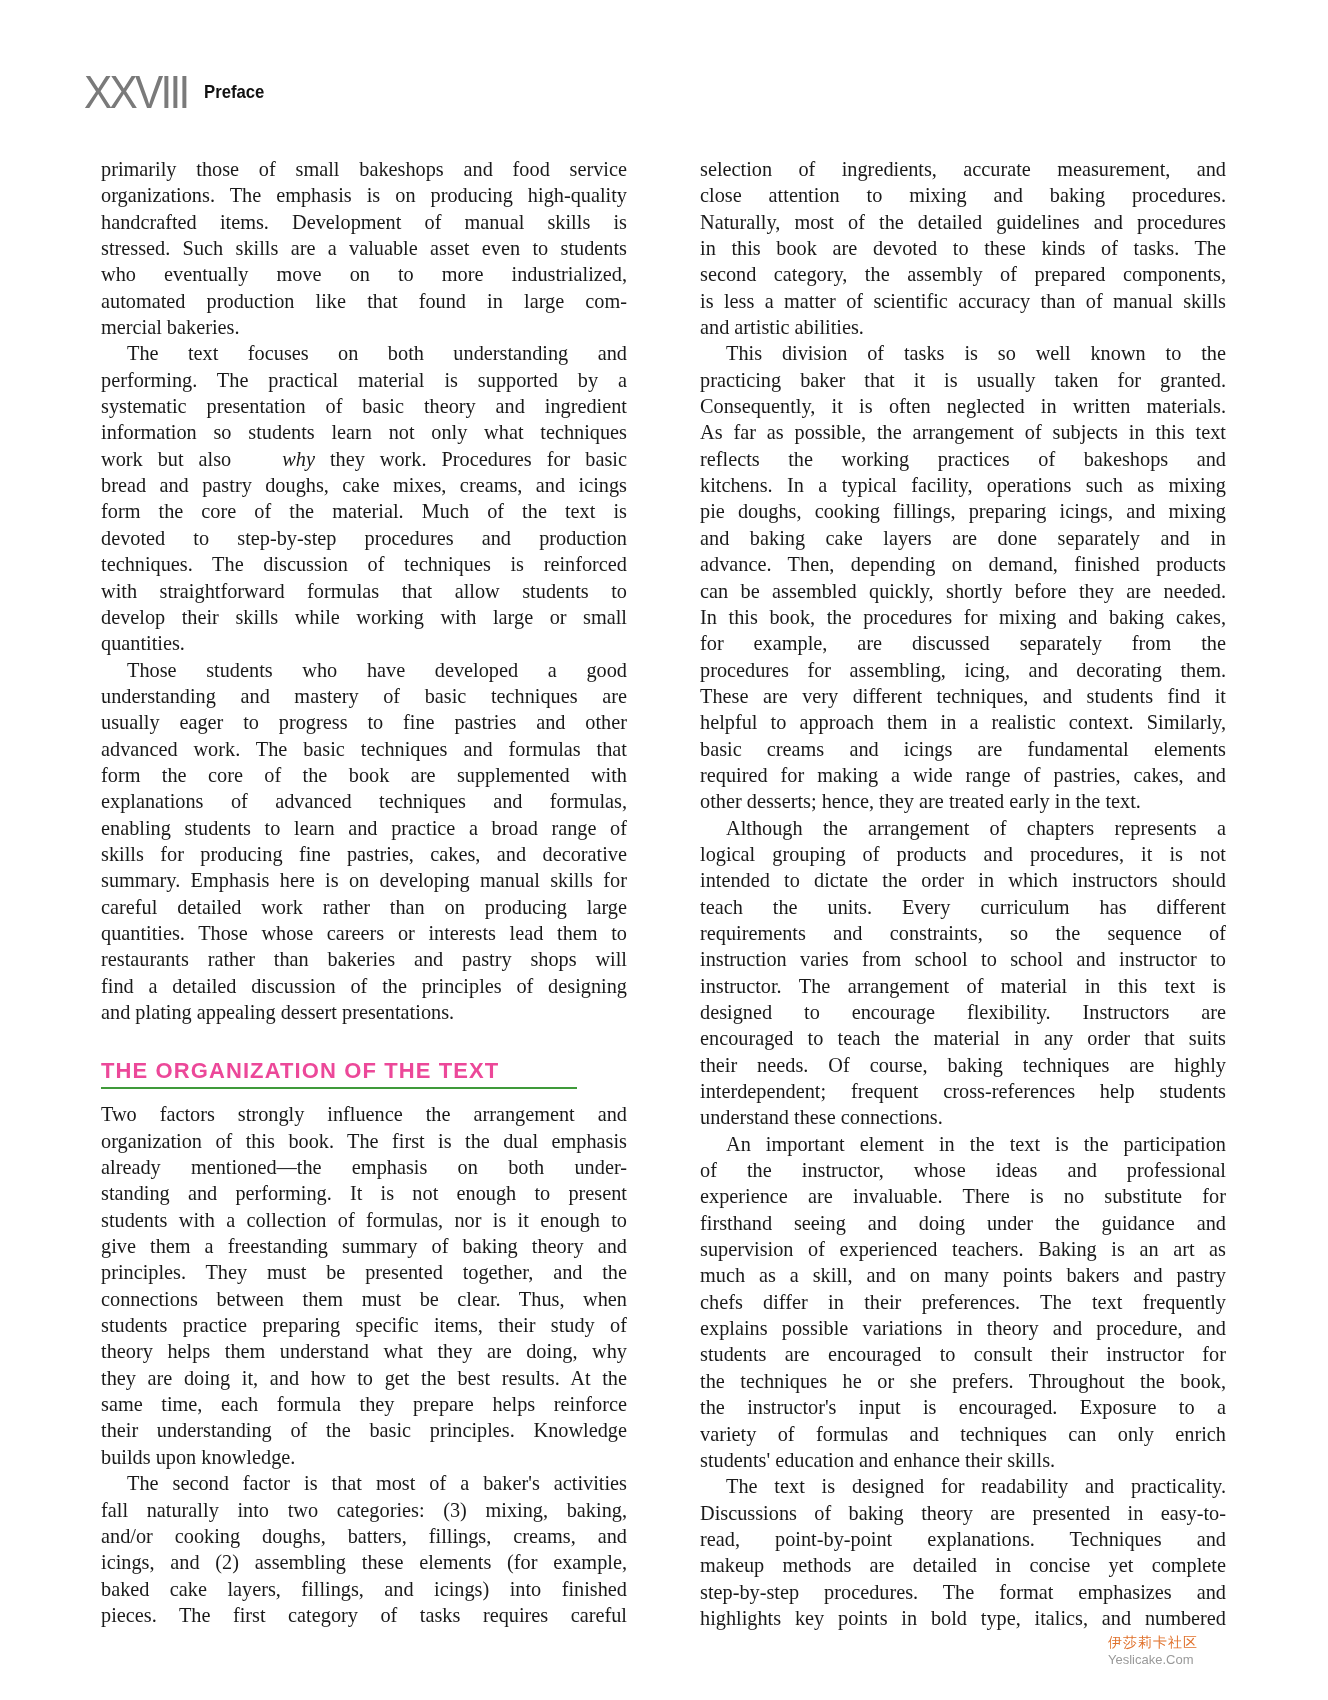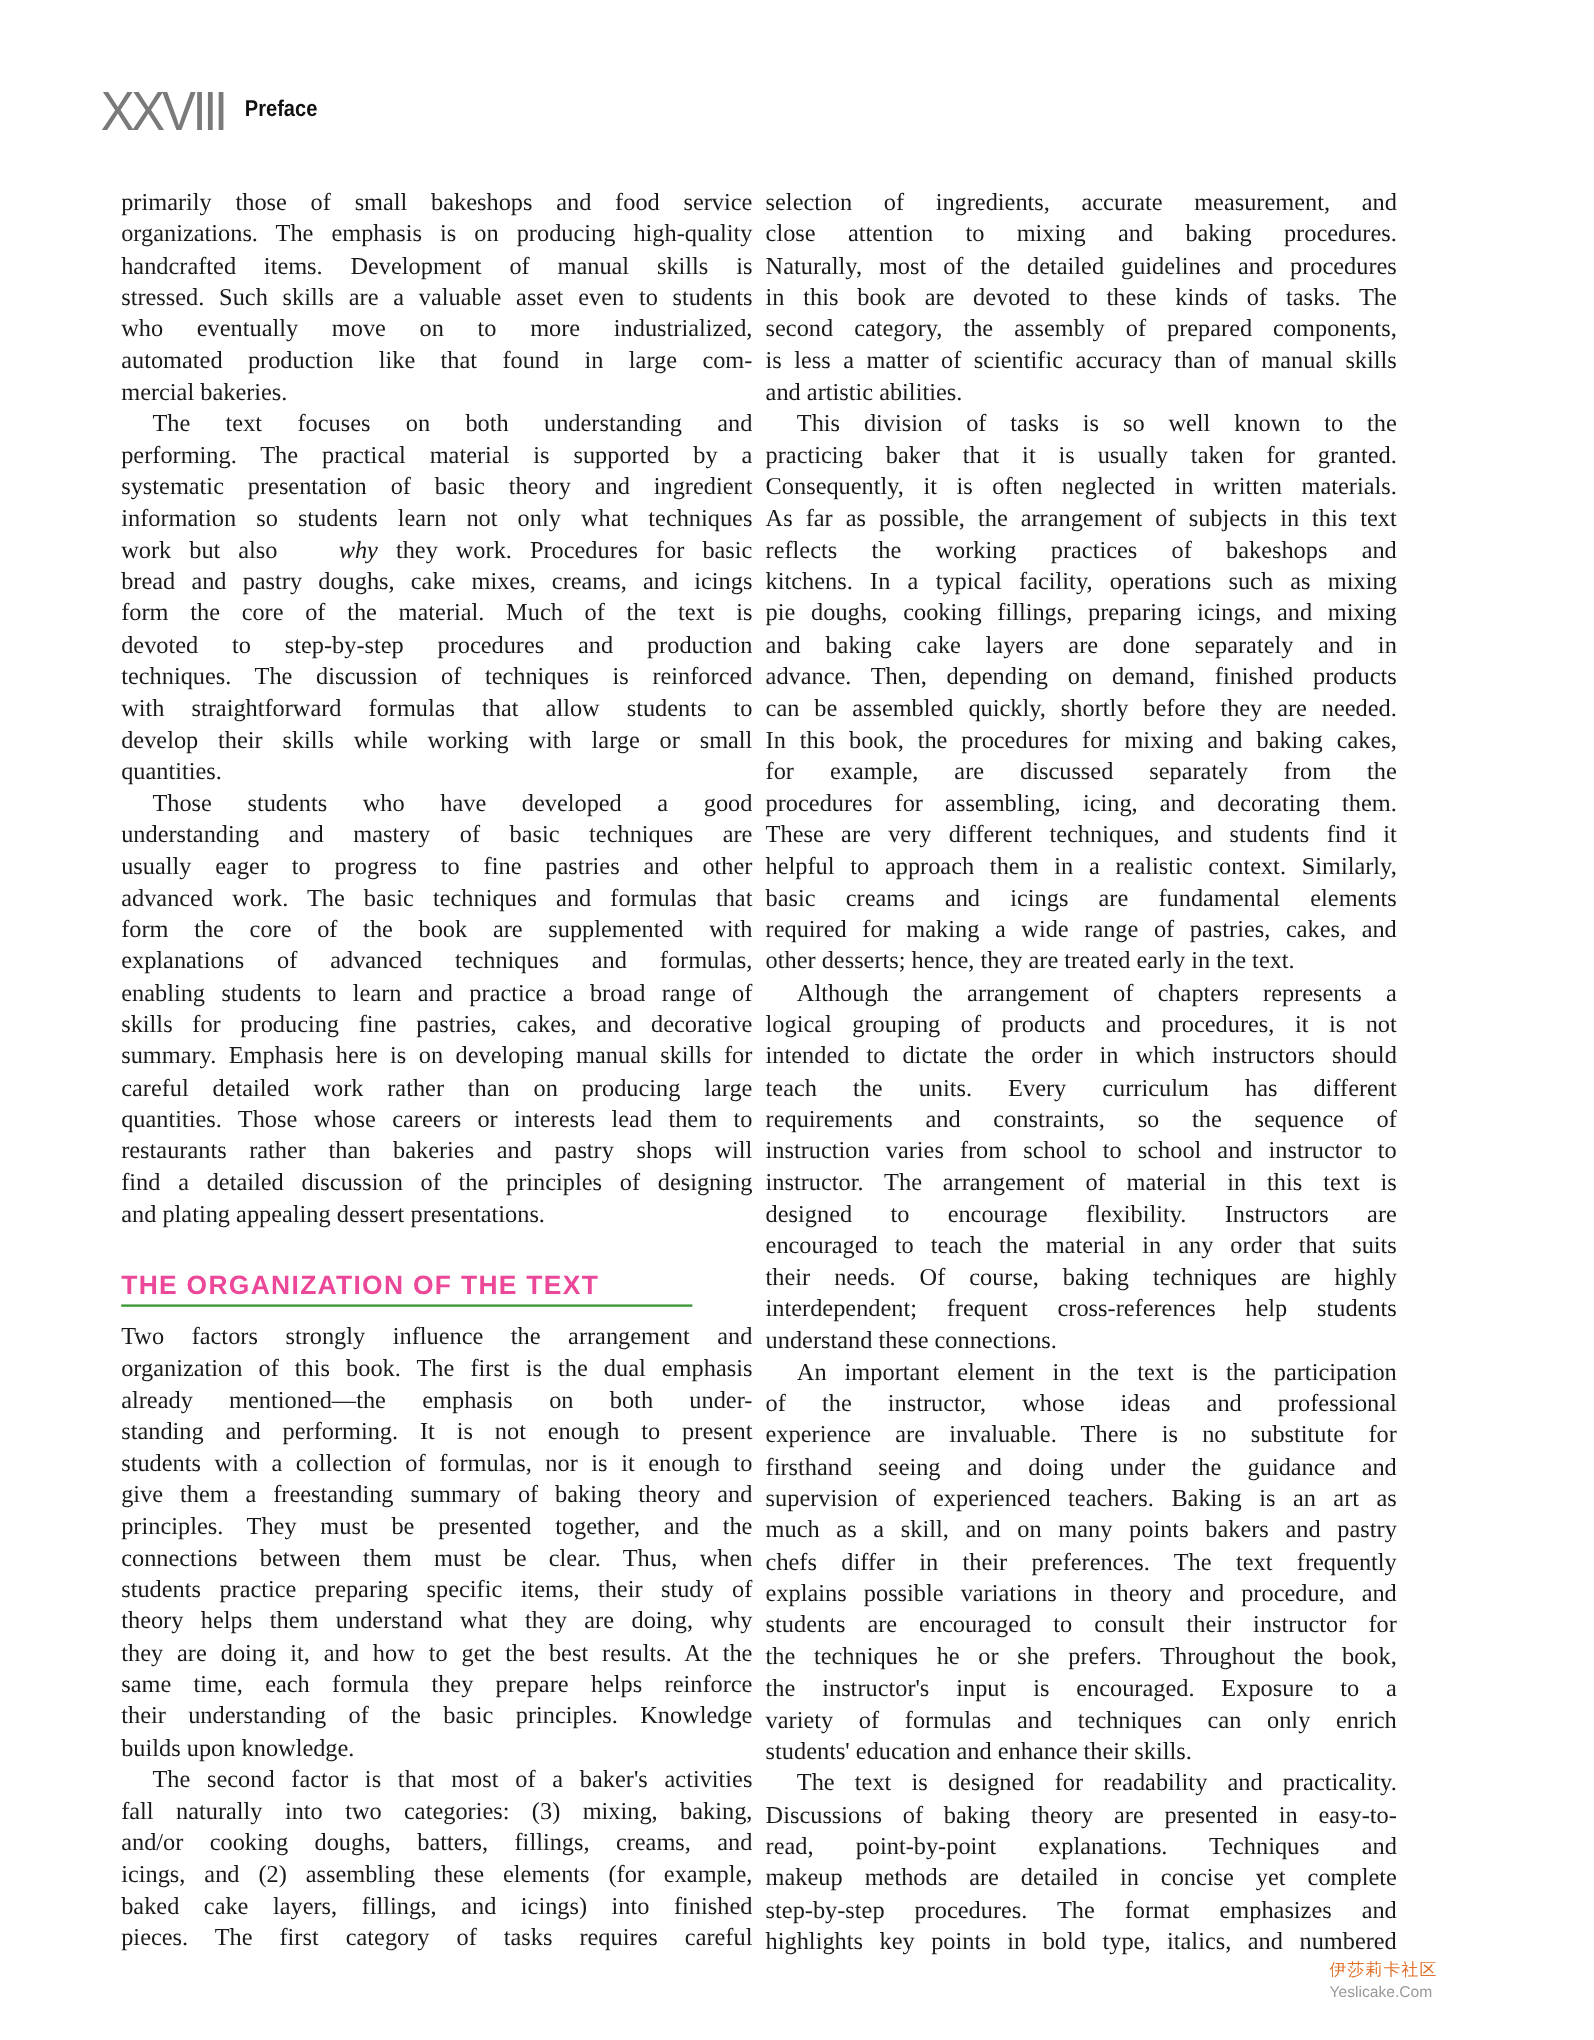--- a/index.html
+++ b/index.html
@@ -2,21 +2,21 @@
 <html><head>
 <meta charset="utf-8">
 <style>
   html, body { margin: 0; padding: 0; background: #ffffff; }
   body { width: 1328px; height: 1700px; position: relative; overflow: hidden; }
   .page-header { position: absolute; left: 84px; top: 70px; height: 44px; display: flex; align-items: center; }
   .folio { font-family: "Liberation Sans", sans-serif; font-size: 46px; font-weight: 300; color: #7a7a7a; letter-spacing: -3px; transform: scaleX(0.92); transform-origin: left center; line-height: 44px; }
   .running-head { font-family: "Liberation Sans", sans-serif; font-weight: bold; font-size: 19px; color: #111; margin-left: 8px; transform: scaleX(0.88); transform-origin: left center; }
   .column { position: absolute; top: 156px; width: 526px; font-family: "Liberation Serif", serif; font-size: 20.3px; color: #1a1a1a; }
   .col-left { left: 101px; }
-  .col-right { left: 638px; }
+  .col-right { left: 700px; }
   .line { display: block; height: 26.35px; line-height: 26.35px; white-space: nowrap; text-align: justify; text-align-last: justify; }
   .line.last { text-align-last: left; }
   .line.indent { padding-left: 26px; }
   .line em { font-style: italic; margin-left: 36px; }
   .section-heading { margin-top: 33px; height: 36px; position: relative; }
   .section-heading-text { font-family: "Liberation Sans", sans-serif; font-weight: bold; font-size: 22px; letter-spacing: 1.1px; color: #ec4899; line-height: 26px; display: inline-block; }
   .section-rule { position: absolute; left: 0; top: 29px; width: 476px; height: 2px; background: #3f9a3a; }
   .heading-gap { height: 7px; }
   .watermark { position: absolute; right: 130px; top: 1633px; text-align: left; font-family: "DejaVu Sans", sans-serif; }
   .watermark-cn { color: #e0712b; font-size: 14px; letter-spacing: 1px; line-height: 18px; }

